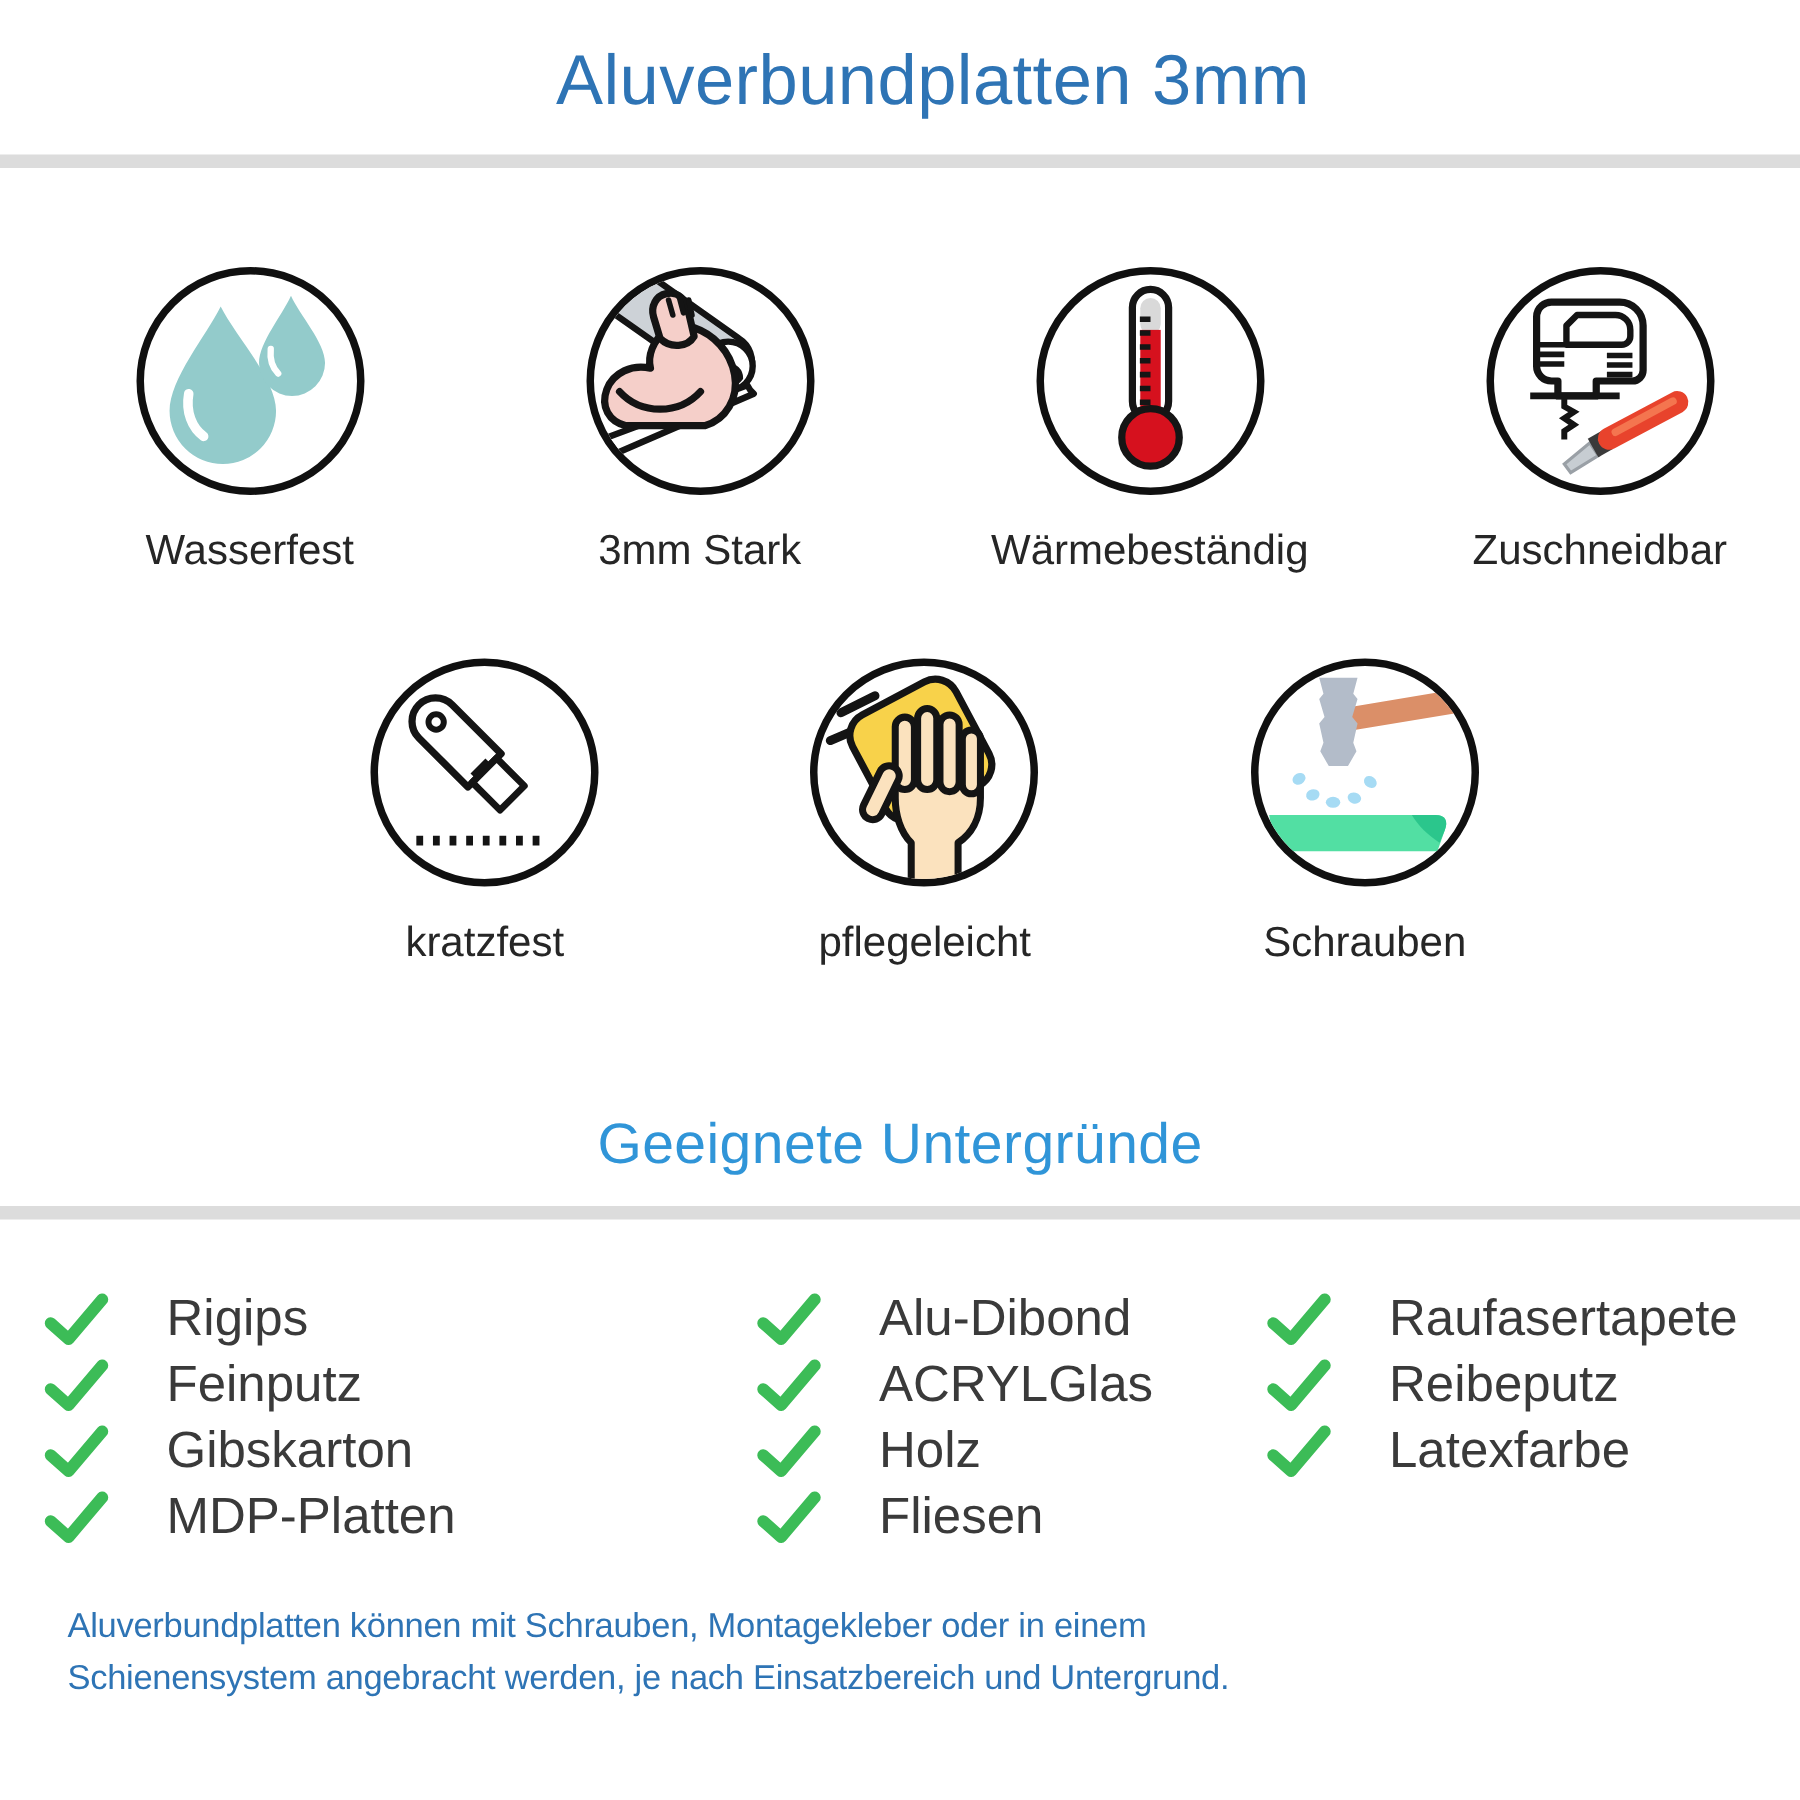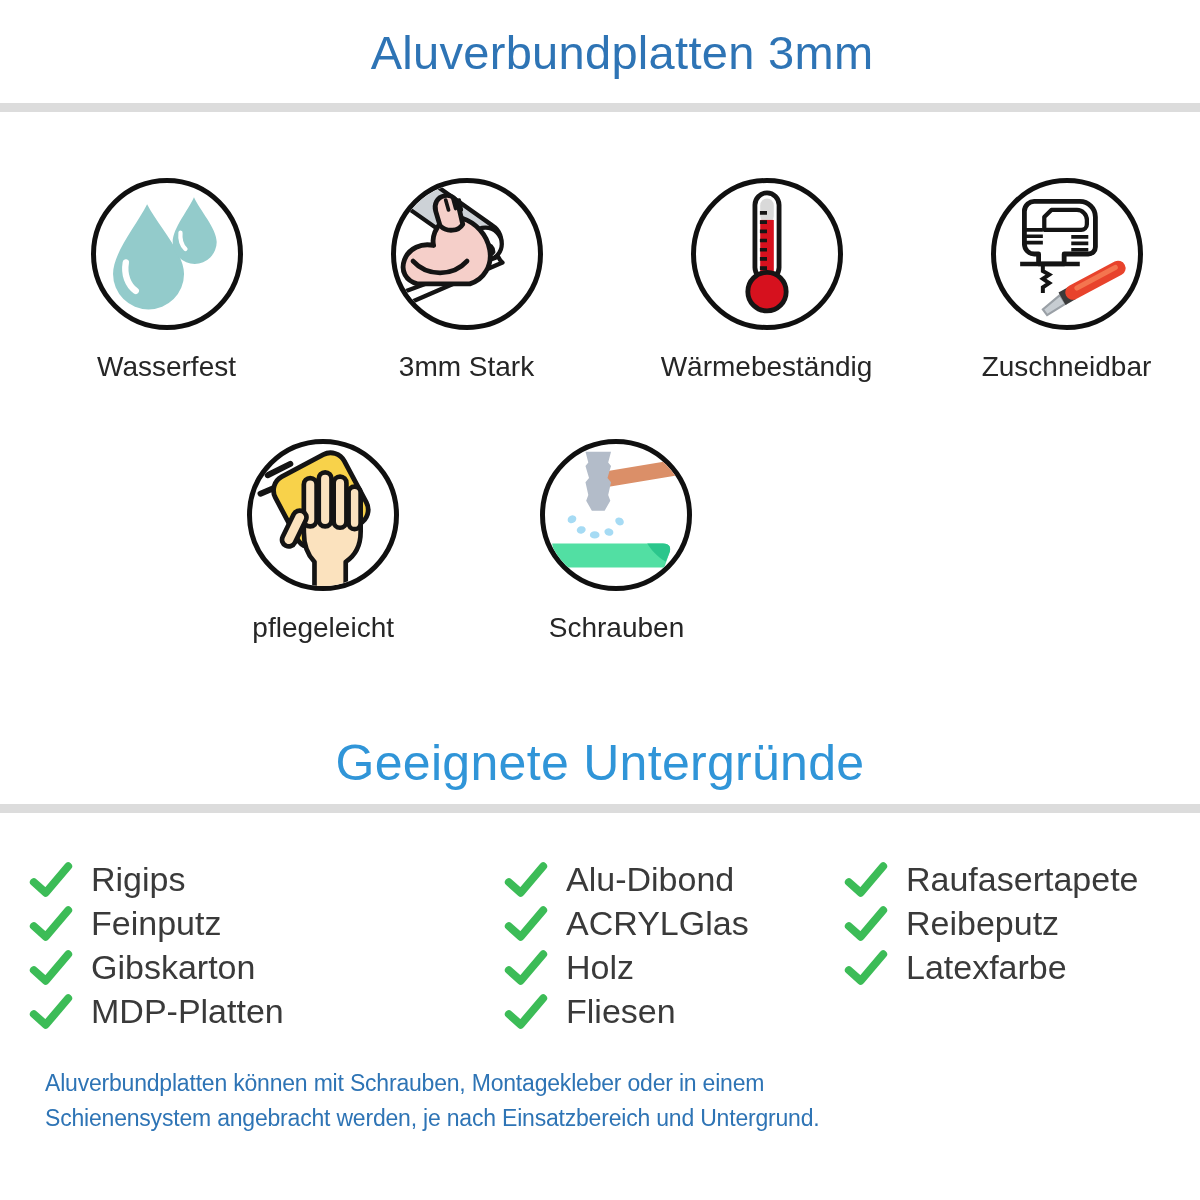--- a/index.html
+++ b/index.html
@@ -11,21 +11,21 @@
   .canvas{position:relative;width:1200px;height:1200px;background:#fff;}
 
   .title{
     margin:0;padding-top:26px;text-align:center;
     font-size:47px;line-height:54px;font-weight:400;color:#2E74B5;
     letter-spacing:.3px;
     padding-left:44px;
   }
   .subtitle{
     margin:92px 0 0 0;text-align:center;
-    font-size:50px;line-height:54px;font-weight:400;color:#3095D8;
+    font-size:38px;line-height:54px;font-weight:400;color:#3095D8;
     letter-spacing:.3px;
   }
   .divider{height:9px;background:#DCDCDC;}
   .divider.top{margin-top:23px;}
   .divider.mid{margin-top:14px;}
 
   .features{display:grid;}
   .features.row1{grid-template-columns:repeat(4,1fr);margin-top:66px;}
   .features.row2{width:880px;margin:56px auto 0;grid-template-columns:repeat(3,1fr);}
   .feature{display:flex;flex-direction:column;align-items:center;padding-left:33px;}
@@ -36,21 +36,21 @@
   .circle svg{position:absolute;left:0;top:0;width:142px;height:142px;}
   .feature-label{margin-top:21px;font-size:28px;color:#262626;}
 
   .checklist{
     display:grid;grid-template-columns:475px 340px 385px;
     padding-left:28px;margin-top:44px;
   }
   .check-col{display:flex;flex-direction:column;}
   .check-item{display:flex;align-items:center;height:44px;}
   .check-item svg{width:46px;height:37px;flex:0 0 46px;margin-right:17px;}
-  .check-label{font-size:34px;color:#3A3A3A;white-space:nowrap;}
+  .check-label{font-size:34px;color:#3A3A3A;white-space:nowrap;margin-left:20px;}
 
   .footer{
     margin-top:33px;padding-left:45px;
     font-size:23px;line-height:34.5px;color:#2E74B5;letter-spacing:-.2px;
   }
   .footer div{white-space:nowrap;}
 </style>
 </head>
 <body>
 
@@ -122,20 +122,34 @@
           <line x1="57" y1="74" x2="84" y2="59.5" stroke="#F4754F" stroke-width="3.6" stroke-linecap="round"></line>
         </svg>
       </div>
       <div class="feature-label">Zuschneidbar</div>
     </div>
 
   </section>
 
   <section class="features row2">
 
+    <div class="feature">
+      <div class="circle">
+        <svg viewBox="0 0 100 100">
+          <g fill="#ffffff" stroke="#141414">
+            <path stroke-width="3.4" stroke-linejoin="round" d="M19.2 33.8 A11 11 0 1 1 34.8 18.2 L57.8 41.2 L42.2 56.8 Z"></path>
+            <path stroke-width="3.2" stroke-linejoin="round" d="M55.7 43.3 L68.7 56.3 L57.3 67.7 L44.3 54.7 Z"></path>
+            <path stroke-width="3" d="M51.5 44.5 L44.5 51.5"></path>
+            <circle cx="27.3" cy="26.3" r="3.6" fill="none" stroke-width="2.8"></circle>
+          </g>
+          <line x1="18" y1="82" x2="76" y2="82" stroke="#141414" stroke-width="4.6" stroke-dasharray="3.2 4.6"></line>
+        </svg>
+      </div>
+      <div class="feature-label">kratzfest</div>
+    </div>
 
     <div class="feature">
       <div class="circle">
         <svg viewBox="0 0 100 100">
           <path d="M11 22 L27 14 M6 35 L20 29" stroke="#141414" stroke-width="4.2" stroke-linecap="round"></path>
           <rect x="21" y="12" width="55" height="55" rx="11" fill="#F8D24A" stroke="#141414" stroke-width="3.4" transform="rotate(-28 48.5 39.5)"></rect>
           <g fill="#FBE2BE" stroke="#141414" stroke-width="3.3" stroke-linejoin="round">
             <path d="M36.5 52 H76.5 V62 C76.5 72 72 79 66 83 L66 104 H44 L44 83 C39 78 36.5 70 36.5 62 Z"></path>
             <rect x="36.5" y="24" width="9" height="34" rx="4.5"></rect>
             <rect x="47" y="20" width="9" height="38" rx="4.5"></rect>

